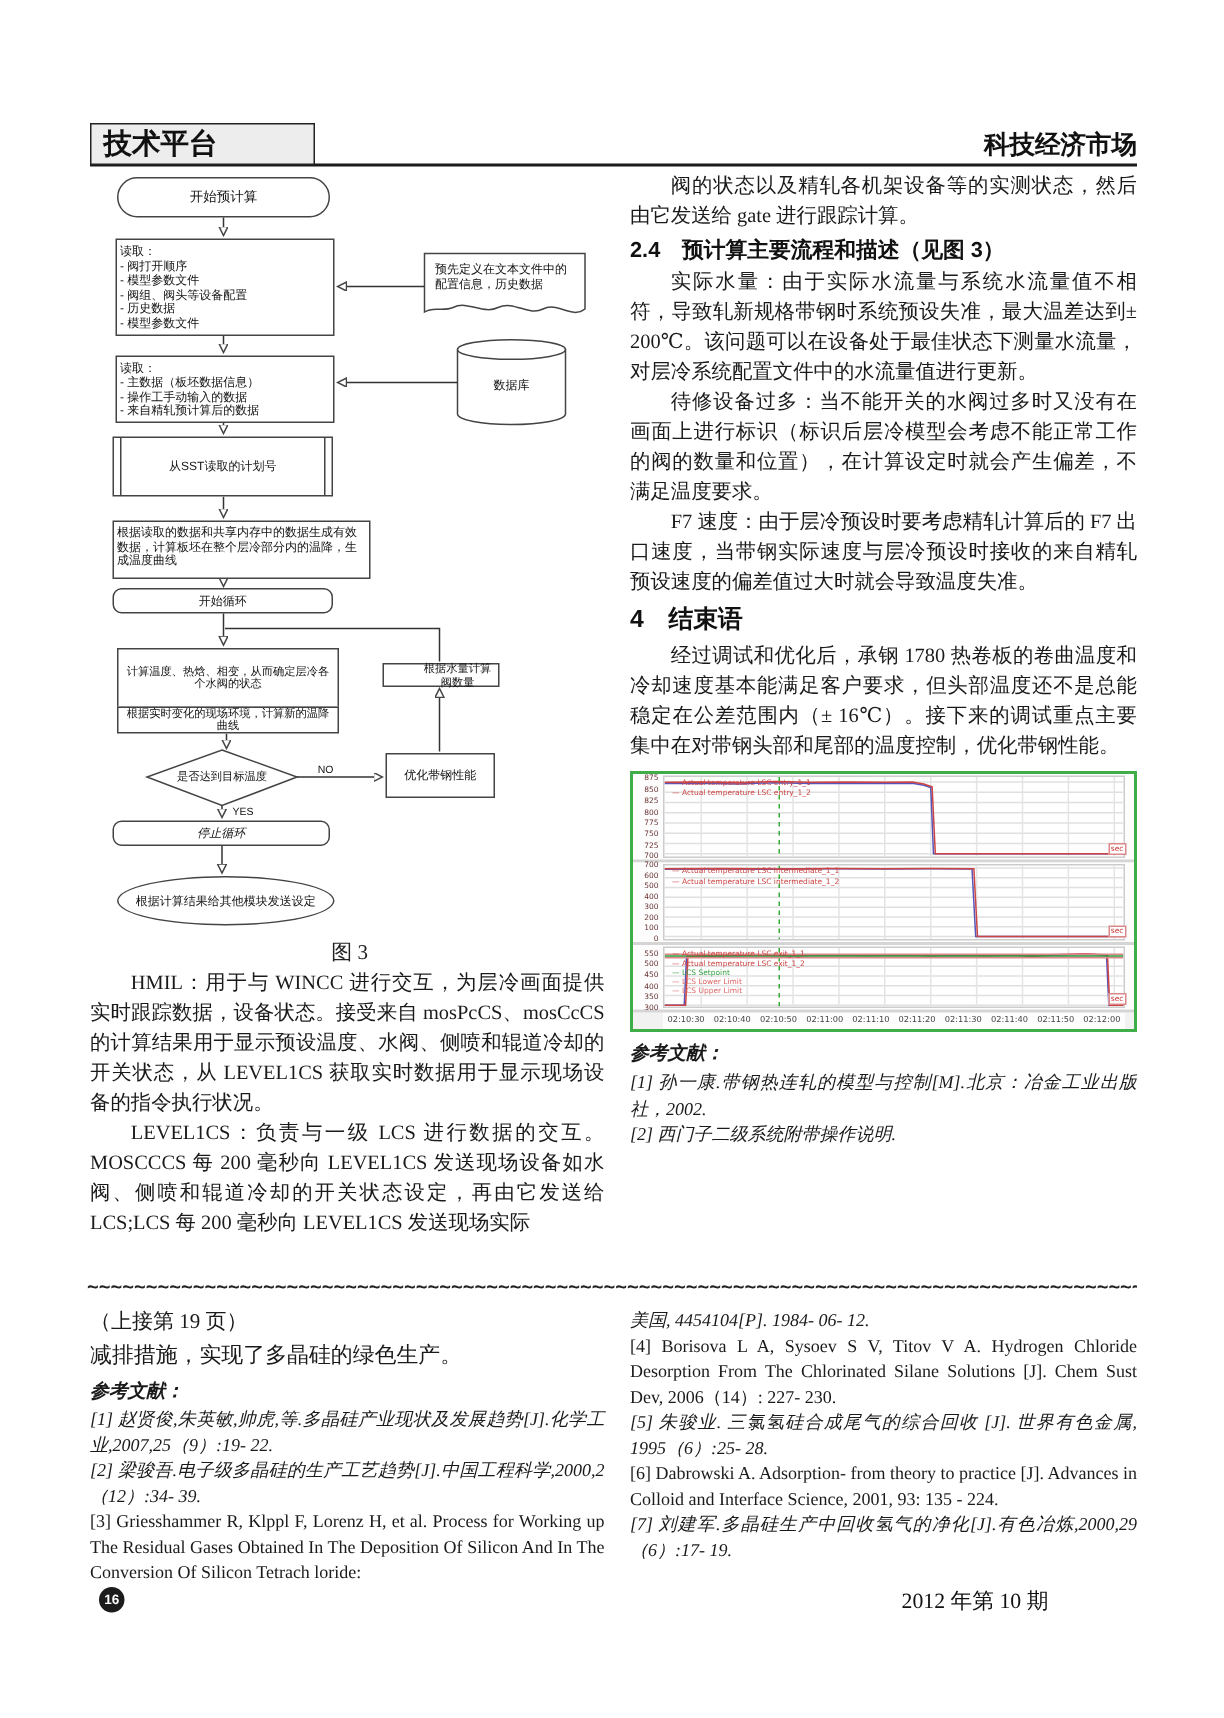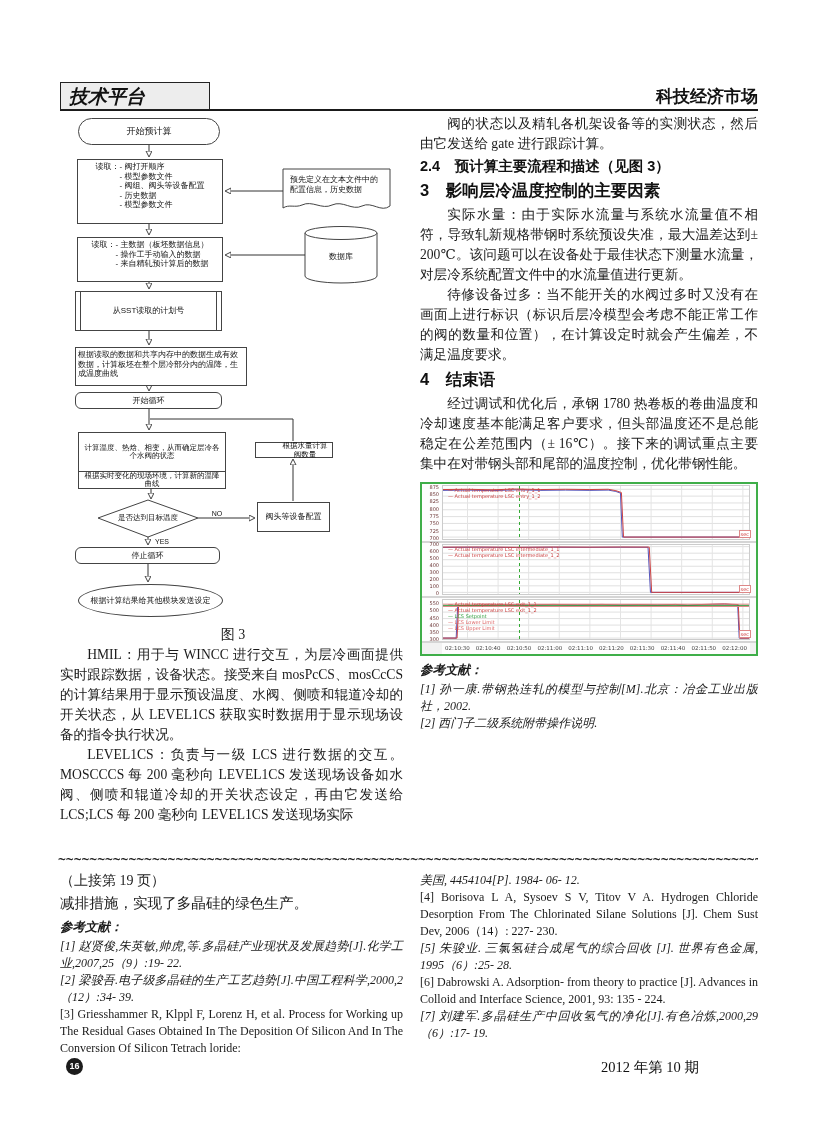--- a/index.html
+++ b/index.html
@@ -2,37 +2,37 @@
 <html><head>
 <meta charset="utf-8">
 <style>
   html,body{margin:0;padding:0;background:#fff;}
   .page{position:relative;width:816px;height:1145px;background:#fff;overflow:hidden;
         font-family:"Liberation Serif","DejaVu Serif",serif;color:#1a1a1a;}
   
   .header{position:absolute;left:60px;top:82px;width:698px;height:27px;border-bottom:2px solid #1a1a1a;}
   .section-tag{position:absolute;left:0;bottom:-1px;width:150px;height:28px;border:1px solid #222;
         background:#ededed;font-family:"Liberation Sans","DejaVu Sans",sans-serif;font-weight:bold;
-        font-size:19px;line-height:27px;padding-left:8px;box-sizing:border-box;color:#111;font-style:italic;}
+        font-size:19px;line-height:27px;padding-left:8px;box-sizing:border-box;color:#111;}
   .journal-title{position:absolute;right:0;bottom:1px;font-family:"Liberation Sans","DejaVu Sans",sans-serif;
         font-weight:bold;font-size:17px;color:#111;}
   
   .flowchart{position:absolute;left:60px;top:114px;width:346px;height:512px;}
   .fc-svg{position:absolute;left:0;top:0;width:346px;height:512px;}
   .fc-svg path,.fc-svg polygon,.fc-svg ellipse{fill:#fff;stroke:#444;stroke-width:1;}
   .fc-svg line,.fc-svg polyline{stroke:#333;stroke-width:1;fill:none;}
   .fc-node{position:absolute;border:1px solid #444;background:#fff;box-sizing:border-box;
         font:8px/9.5px "Liberation Sans","DejaVu Sans",sans-serif;color:#111;
         display:flex;align-items:center;justify-content:center;text-align:center;padding:2px;}
   .fc-plain{border:none;background:transparent;}
   .round{border-radius:14px;}
   .round-sm{border-radius:6px;}
   .ellipse{border-radius:50%;}
   .fc-left{justify-content:flex-start;text-align:left;align-items:flex-start;}
-  .fc-read{display:flex;flex-direction:row;align-items:flex-start;text-align:left;}
+  .fc-read{display:flex;flex-direction:column;align-items:flex-start;text-align:left;}
   .fc-read .rd-label{flex:none;font-weight:normal;}
   .fc-li-wrap div{white-space:nowrap;}
   .predef::before,.predef::after{content:"";position:absolute;top:0;bottom:0;width:0;border-left:1px solid #444;}
   .predef::before{left:4px;} .predef::after{right:4px;}
   .fig-caption{position:absolute;left:60px;top:626px;width:346px;text-align:center;font-size:14px;color:#222;}
   
   .para{margin:0;text-indent:2em;text-align:justify;font-size:13.6px;line-height:1.47;}
   .left-text{position:absolute;left:60px;top:645px;width:343px;}
   .right-col{position:absolute;left:420px;top:114px;width:338px;height:746px;overflow:hidden;}
   .h-sub{font-family:"Liberation Sans","DejaVu Sans",sans-serif;font-weight:bold;font-size:14.5px;
@@ -142,40 +142,40 @@
     <div class="fc-node" style="left:195px;top:328px;width:78px;height:16px;font-size:7.5px;padding-left:24px;">根据水量计算阀数量</div>
 
     <div class="fc-node" style="left:18px;top:357px;width:148px;height:18px;font-size:7.5px;line-height:8px;">根据实时变化的现场环境，计算新的温降曲线</div>
 
     <div class="fc-node fc-plain" style="left:48px;top:394px;width:80px;height:20px;font-size:7.5px;line-height:8.5px;">是否达到目标温度</div>
 
     <div class="fc-node fc-plain" style="left:146px;top:395px;width:22px;height:10px;font-size:7px;">NO</div>
 
     <div class="fc-node fc-plain" style="left:90px;top:423px;width:24px;height:9px;font-size:7px;">YES</div>
 
-    <div class="fc-node" style="left:197px;top:388px;width:73px;height:30px;">阀头等设备配置</div>
-
-    <div class="fc-node round-sm" style="left:15px;top:433px;width:145px;height:17px;">停止循环</div>
+    <div class="fc-node" style="left:197px;top:388px;width:73px;height:30px;">优化带钢性能</div>
+
+    <div class="fc-node round-sm" style="left:15px;top:433px;width:145px;height:17px;font-style:italic;">停止循环</div>
 
     <div class="fc-node ellipse" style="left:18px;top:470px;width:145px;height:33px;">根据计算结果给其他模块发送设定</div>
   </div>
 
   <div class="fig-caption">图 3</div>
 
   <div class="left-text">
     <p class="para">HMIL：用于与 WINCC 进行交互，为层冷画面提供实时跟踪数据，设备状态。接受来自 mosPcCS、mosCcCS 的计算结果用于显示预设温度、水阀、侧喷和辊道冷却的开关状态，从 LEVEL1CS 获取实时数据用于显示现场设备的指令执行状况。</p>
     <p class="para">LEVEL1CS：负责与一级 LCS 进行数据的交互。MOSCCCS 每 200 毫秒向 LEVEL1CS 发送现场设备如水阀、侧喷和辊道冷却的开关状态设定，再由它发送给 LCS;LCS 每 200 毫秒向 LEVEL1CS 发送现场实际</p>
   </div>
 
   <div class="right-col">
     <p class="para">阀的状态以及精轧各机架设备等的实测状态，然后由它发送给 gate 进行跟踪计算。</p>
     <div class="h-sub">2.4　预计算主要流程和描述（见图 3）</div>
-    <div class="h-main">3　影响层冷温度控制的主要因素</div>
     <p class="para">实际水量：由于实际水流量与系统水流量值不相符，导致轧新规格带钢时系统预设失准，最大温差达到± 200℃。该问题可以在设备处于最佳状态下测量水流量，对层冷系统配置文件中的水流量值进行更新。</p>
     <p class="para">待修设备过多：当不能开关的水阀过多时又没有在画面上进行标识（标识后层冷模型会考虑不能正常工作的阀的数量和位置），在计算设定时就会产生偏差，不满足温度要求。</p>
+    <p class="para">F7 速度：由于层冷预设时要考虑精轧计算后的 F7 出口速度，当带钢实际速度与层冷预设时接收的来自精轧预设速度的偏差值过大时就会导致温度失准。</p>
     <div class="h-main">4　结束语</div>
     <p class="para">经过调试和优化后，承钢 1780 热卷板的卷曲温度和冷却速度基本能满足客户要求，但头部温度还不是总能稳定在公差范围内（± 16℃）。接下来的调试重点主要集中在对带钢头部和尾部的温度控制，优化带钢性能。</p>
 
     <div class="trend-chart">
       <div class="chart-panel" style="height:57px;">
         <div class="ylabels">
             <span style="top: calc(6.18557% - 2.5px);">875</span>
             <span style="top: calc(19.0722% - 2.5px);">850</span>
             <span style="top: calc(31.9588% - 2.5px);">825</span>
             <span style="top: calc(44.8454% - 2.5px);">800</span>

